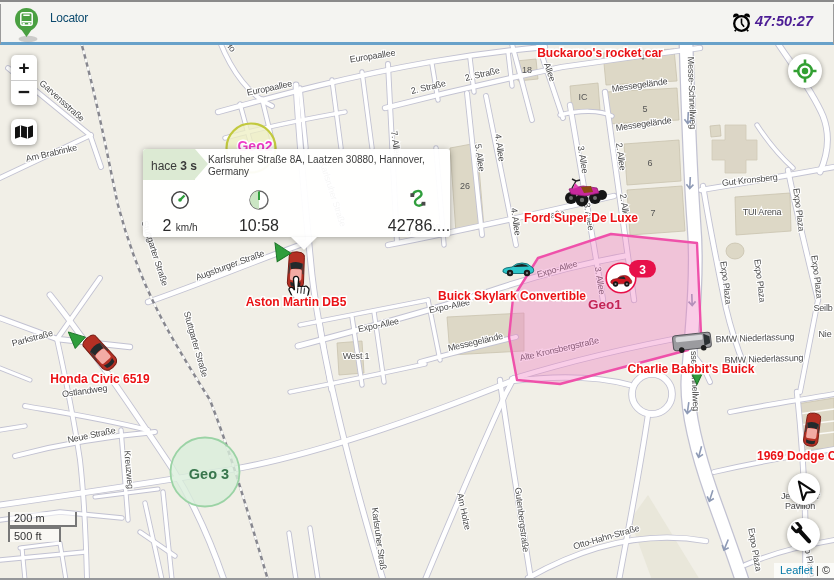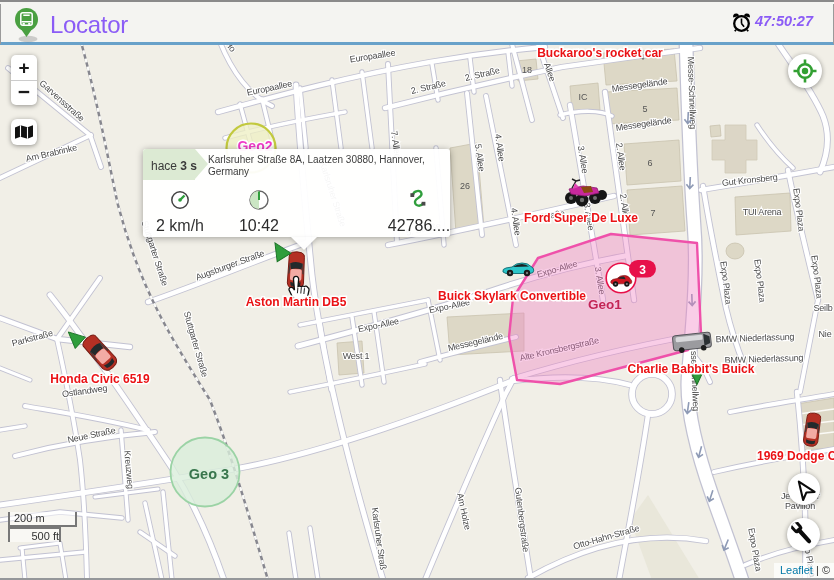--- a/index.html
+++ b/index.html
@@ -3,58 +3,58 @@
 <meta charset="utf-8">
 <style>
   html,body{margin:0;padding:0;}
   body{font-family:"Liberation Sans", sans-serif;}
   #page{position:relative;width:834px;height:580px;overflow:hidden;background:#f1efe7;}
   #mapsvg{position:absolute;left:0;top:0;}
   #header{position:absolute;left:0;top:0;width:834px;height:45px;background:#f4f4f1;
     border-top:2px solid #8a8a8a;border-bottom:3px solid #68a1c9;box-sizing:border-box;z-index:40;}
   #hleft{position:absolute;left:0;top:2px;width:1px;height:40px;background:#9a9a9a;}
   #hright{position:absolute;right:0;top:2px;width:1px;height:40px;background:#9a9a9a;}
-  #title{position:absolute;left:50px;top:9px;font-size:24px;color:#8b5cf6;letter-spacing:-0.3px;}
-  #timer{position:absolute;right:21px;top:11px;font-size:14.5px;font-weight:bold;font-style:italic;color:#8b5cf6;}
+  #title{position:absolute;left:50px;top:9px;font-size:12px;color:#0c4a6e;letter-spacing:-0.3px;}
+  #timer{position:absolute;right:21px;top:11px;font-size:14.5px;font-weight:bold;font-style:italic;color:#4c1d95;}
   #logo{position:absolute;left:14px;top:5px;}
   #clockicon{position:absolute;right:82px;top:10px;}
   #botbar{position:absolute;left:0;bottom:0;width:834px;height:2px;background:#95979a;z-index:50;}
   
   #popup{position:absolute;left:143px;top:149px;width:307px;height:88px;background:rgba(255,255,255,0.95);
     border-radius:3px;box-shadow:0 1px 7px rgba(0,0,0,0.35);z-index:30;}
   #ptail{position:absolute;left:291px;top:237px;width:0;height:0;z-index:31;
     border-left:13px solid transparent;border-right:13px solid transparent;border-top:13px solid rgba(255,255,255,0.97);
     filter:drop-shadow(0 2px 2px rgba(0,0,0,0.2));}
   #pgreen{position:absolute;left:0;top:0;width:52px;height:31px;background:#dcead3;
     border-radius:3px 0 0 0;}
   #pgreen2{position:absolute;left:52px;top:0;width:0;height:0;
     border-top:15.5px solid transparent;border-bottom:15.5px solid transparent;border-left:13px solid #dcead3;}
   #phace{position:absolute;left:8px;top:10px;font-size:12px;color:#3a3a3a;}
   #paddr{position:absolute;left:65px;top:5px;width:238px;font-size:10px;line-height:11.5px;color:#3c3c3c;}
   #pstats{position:absolute;left:0;top:40px;width:307px;height:52px;}
   .pst{position:absolute;top:0;text-align:center;}
   .pstn{font-size:16px;color:#2b2b2b;margin-top:2px;white-space:nowrap;}
-  .pstn small{font-size:16px;color:#333;text-align:center;}
+  .pstn small{font-size:10px;color:#333;text-align:center;}
   
   .lbtn{position:absolute;background:#fff;box-shadow:0 1px 5px rgba(0,0,0,0.4);z-index:25;}
   #zoombox{left:11px;top:55px;width:26px;height:50px;border-radius:5px;}
   #zplus{position:absolute;left:0;top:0;width:26px;height:25px;font-size:19px;font-weight:bold;color:#1a1a1a;
     text-align:center;line-height:25px;border-bottom:1px solid #ccc;}
   #zminus{position:absolute;left:0;top:25px;width:26px;height:25px;font-size:21px;font-weight:bold;color:#1a1a1a;
     text-align:center;line-height:23px;}
   #mapbtn{left:11px;top:119px;width:26px;height:26px;border-radius:6px;}
   .circbtn{border-radius:50%;}
   #locbtn{left:788px;top:54px;width:34px;height:34px;}
   #navbtn{left:788px;top:473px;width:32px;height:32px;}
   #wrenchbtn{left:787px;top:518px;width:33px;height:33px;}
   
   #scale{position:absolute;left:8px;top:512px;z-index:22;font-size:11px;color:#333;}
   .sline{background:rgba(255,255,255,0.55);}
   #sm{width:69px;height:15px;border:2px solid #777;border-top:none;padding-left:4px;line-height:13px;box-sizing:border-box;}
-  #sf{width:53px;height:15px;border:2px solid #777;border-bottom:none;padding-left:4px;line-height:15px;box-sizing:border-box;text-align:right;}
+  #sf{width:53px;height:15px;border:2px solid #777;border-bottom:none;padding-left:4px;line-height:15px;box-sizing:border-box;}
   #attrib{position:absolute;right:0;bottom:2px;height:15px;background:rgba(255,255,255,0.72);z-index:22;
     padding:0 4px 0 6px;font-size:11px;color:#333;line-height:15px;}
   #attrib a{color:#0078a8;text-decoration:none;}
 </style>
 </head>
 <body>
 <div id="page">
   <svg id="mapsvg" width="834" height="580" viewBox="0 0 834 580">
     <style>
       .bld{fill:#ddd8c6;stroke:#c9c3ae;stroke-width:0.8;}
@@ -418,21 +418,21 @@
             <circle cx="11" cy="11" r="1.8" fill="#2f9e3c"></circle>
           </svg>
         <div class="pstn">2 <small>km/h</small></div>
       </div>
       <div class="pst" style="left:86px;width:60px;">
         <svg width="22" height="22" viewBox="0 0 22 22">
             <circle cx="11" cy="11" r="9" fill="#fff" stroke="#666" stroke-width="1.4"></circle>
         <path d="M11,2 A9,9 0 0 0 11,20 Z" fill="#cbe6c4"></path>
         <path d="M11,11 L11,2.6" stroke="#2f9e3c" stroke-width="2"></path>
           </svg>
-        <div class="pstn">10:42</div>
+        <div class="pstn">10:58</div>
       </div>
       <div class="pst" style="left:240px;width:72px;">
         <svg width="24" height="22" viewBox="0 0 24 22">
         <path d="M6,6 C6.5,1.5 13.5,0.5 14.5,4.5 C15.5,8.5 8.5,8.5 8,12.5 C7.5,16.5 13,18.5 16,14.5" fill="none" stroke="#2f9e3c" stroke-width="2.3"></path>
         <rect x="3.4" y="4.2" width="3.8" height="3.8" fill="#4a4a4a"></rect>
         <rect x="14.6" y="12.8" width="3.8" height="3.8" fill="#4a4a4a"></rect>
         </svg>
         <div class="pstn">42786....</div>
       </div>
     </div>

